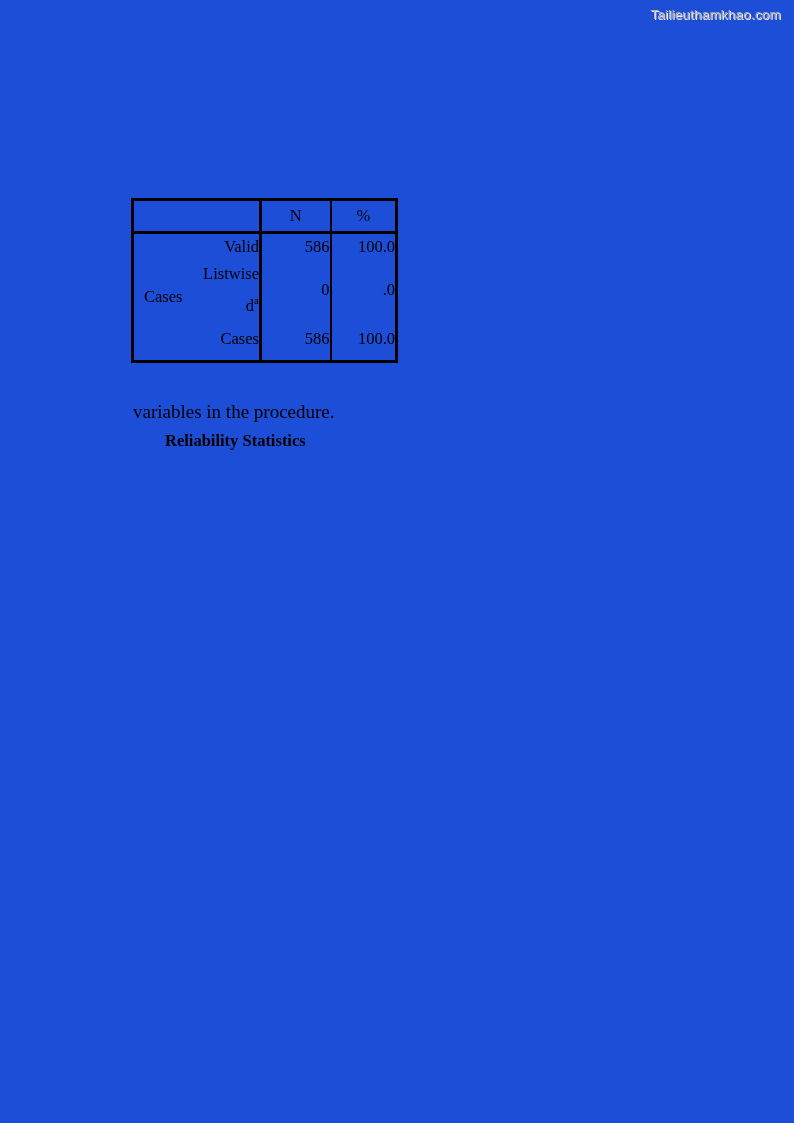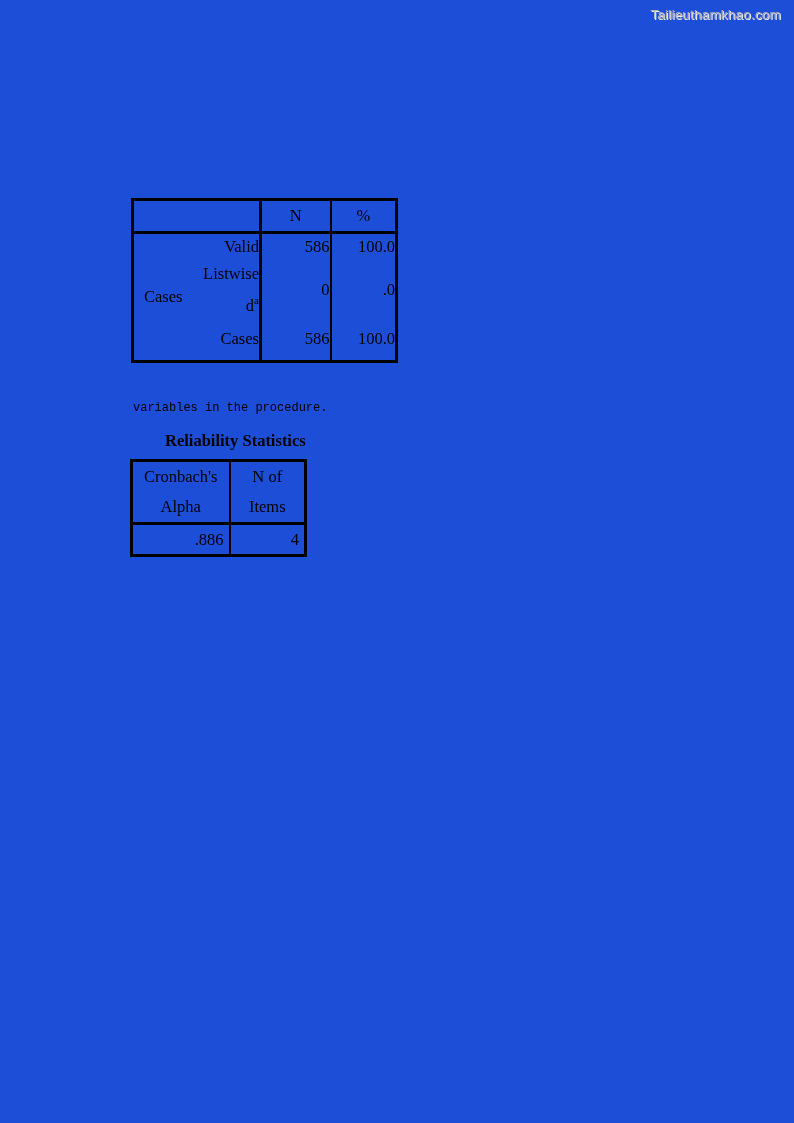--- a/index.html
+++ b/index.html
@@ -28,21 +28,21 @@
   }
   .h-cps {
     position: absolute; left: 162px; top: 168px;
     font-size: 16.5px; font-weight: bold; white-space: nowrap;
   }
   .h-rel {
     position: absolute; left: 145px; top: 431px;
     font-size: 16.5px; font-weight: bold; white-space: nowrap; margin-left: 20px;
   }
   .fn1 { position: absolute; left: 133px; top: 370px; font-size: 16.5px; white-space: nowrap; }
-  .fn2 { position: absolute; left: 133px; top: 401px; font-size: 12px; white-space: nowrap; font-family: Liberation Mono, monospace; }
+  .fn2 { position: absolute; left: 133px; top: 401px; font-size: 19px; white-space: nowrap; }
 
   
   table { border-collapse: collapse; table-layout: fixed; }
   .t1 {
     position: absolute; left: 131px; top: 198px;
     border: 3px solid #000;
   }
   .t1 td { font-size: 16.5px; vertical-align: middle; overflow: hidden; }
   .t1 .hdr td { border-bottom: 3px solid #000; text-align: center; }
   .t1 .col-n  { border-left: 3px solid #000; }
@@ -101,30 +101,14 @@
         <td class="num col-n">586</td>
         <td class="num col-p">100.0</td>
       </tr>
     </tbody>
   </table>
 
   <div class="fn2">variables in the procedure.</div>
 
   <div class="h-rel">Reliability Statistics</div>
 
-  <table class="t2">
-    <colgroup>
-      <col style="width:98px">
-        <col style="width:76px">
-    </colgroup>
-    <tbody>
-      <tr class="hdr" style="height:60px">
-        <td><span>Cronbach's</span><br><span>Alpha</span></td>
-        <td class="c2"><span>N of</span><br><span>Items</span></td>
-      </tr>
-      <tr style="height:32px">
-        <td class="num">.886</td>
-        <td class="num c2">4</td>
-      </tr>
-    </tbody>
-  </table>
 
 </div>
 
 </body></html>

